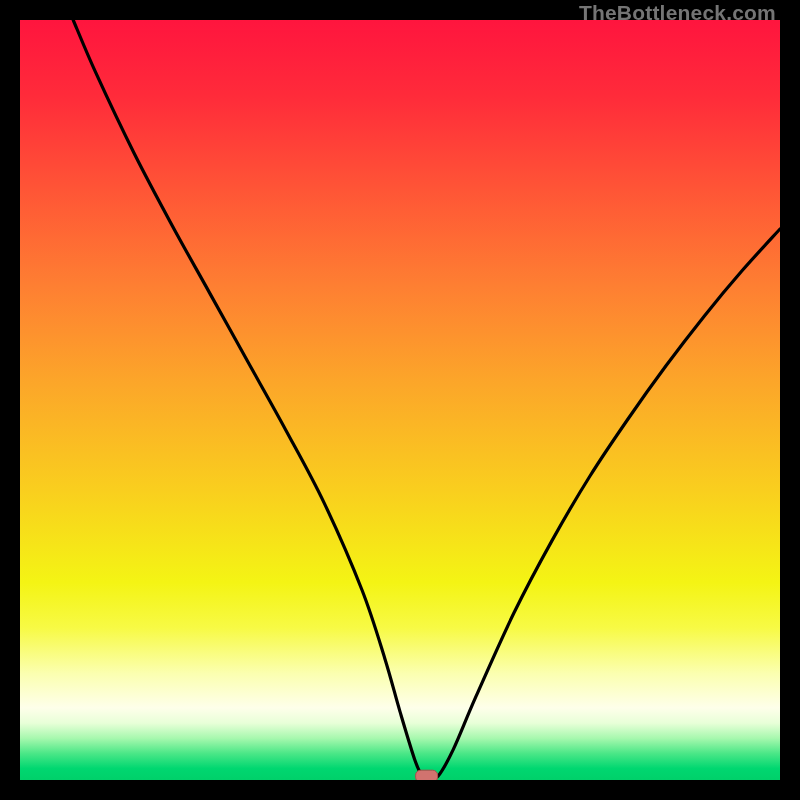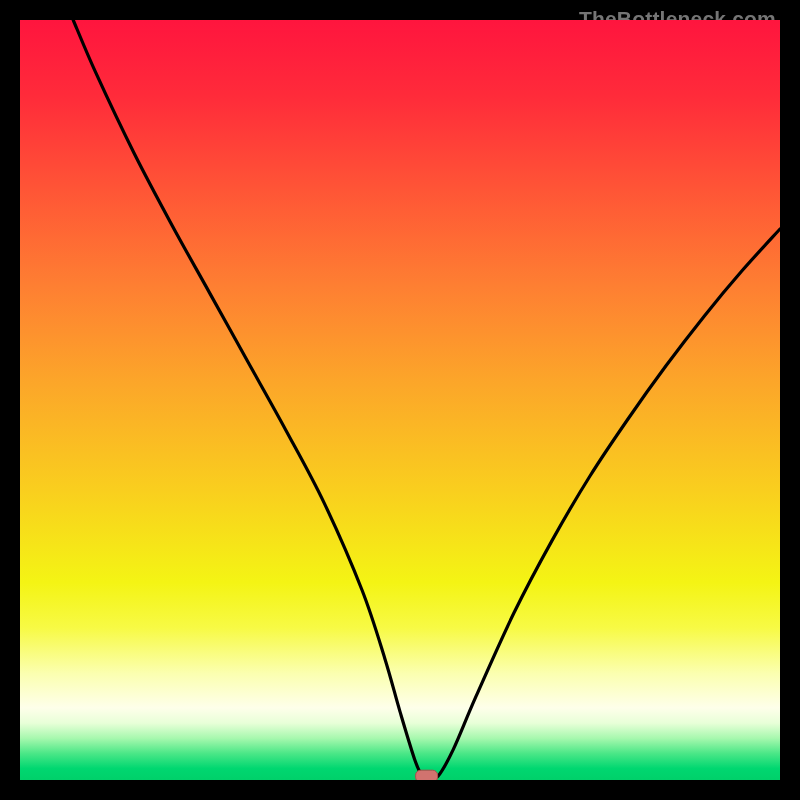--- a/index.html
+++ b/index.html
@@ -14,21 +14,21 @@
   .frame {
     position: absolute;
     left: 20px;
     top: 20px;
     width: 760px;
     height: 760px;
     background: #000;
   }
   .attribution {
     position: absolute;
-    top: 7px;
+    top: 1px;
     right: 24px;
     font-size: 21px;
     font-weight: 600;
     color: #757575;
     letter-spacing: 0.2px;
   }
   svg {
     display: block;
   }
 </style>

